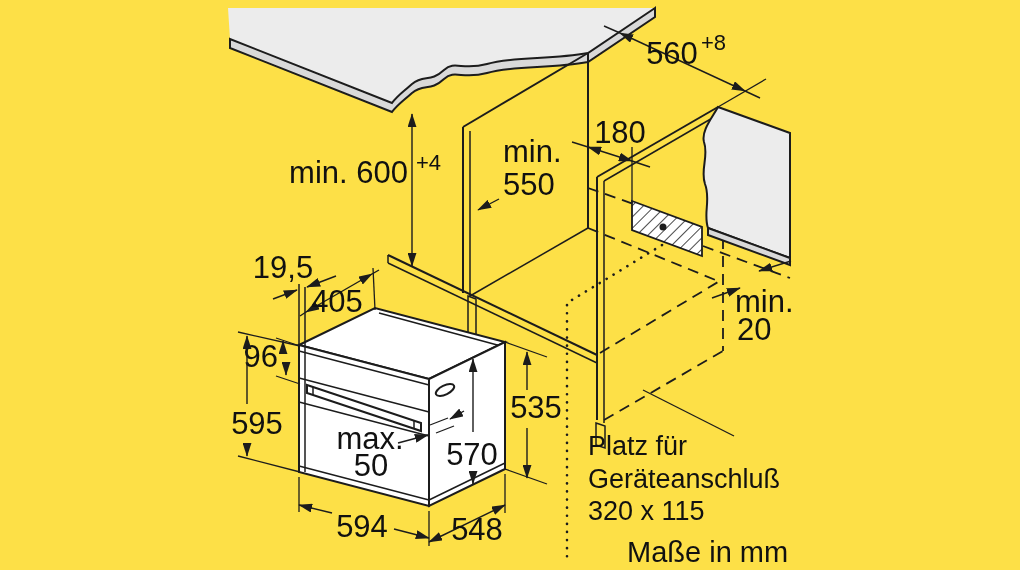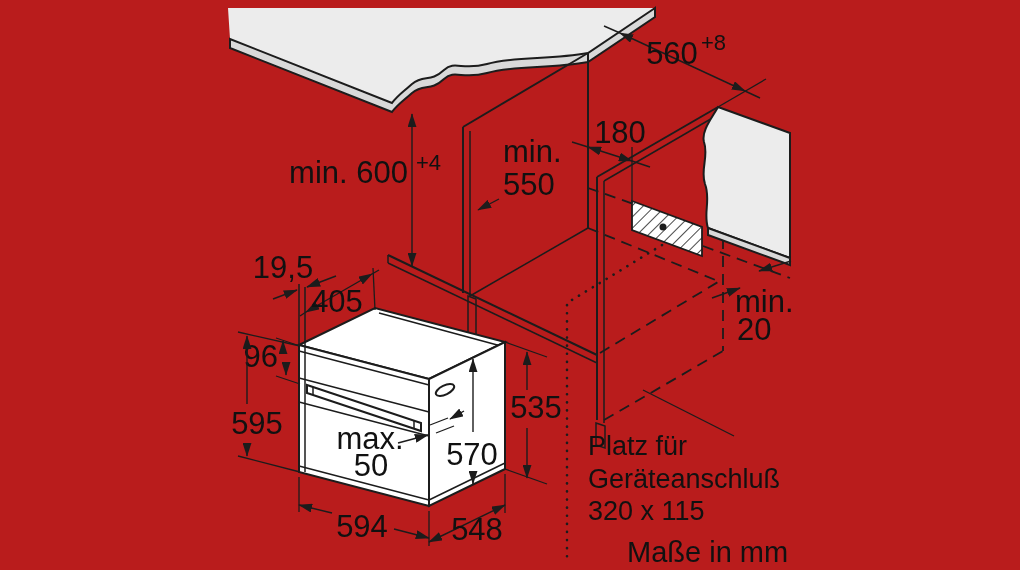--- a/index.html
+++ b/index.html
@@ -1,16 +1,16 @@
 <!DOCTYPE html>
 <html><head>
 <meta charset="utf-8">
 <style>
   html,body{margin:0;padding:0;background:#fff;}
-  #stage{position:relative;width:1020px;height:570px;background:#b91c1c;overflow:hidden;}
+  #stage{position:relative;width:1020px;height:570px;background:#fde047;overflow:hidden;}
   svg{display:block;}
   text{font-family:"Liberation Sans", sans-serif;fill:#111;}
   .dimtxt{font-size:31px;}
   .suptxt{font-size:22px;}
   .notetxt{font-size:27px;}
   .unittxt{font-size:29px;}
   .ln{stroke:#1c1c1c;fill:none;}
   .w2{stroke-width:2px;}
   .w15{stroke-width:1.5px;}
   .dim{stroke:#1c1c1c;stroke-width:1.4px;fill:none;}

